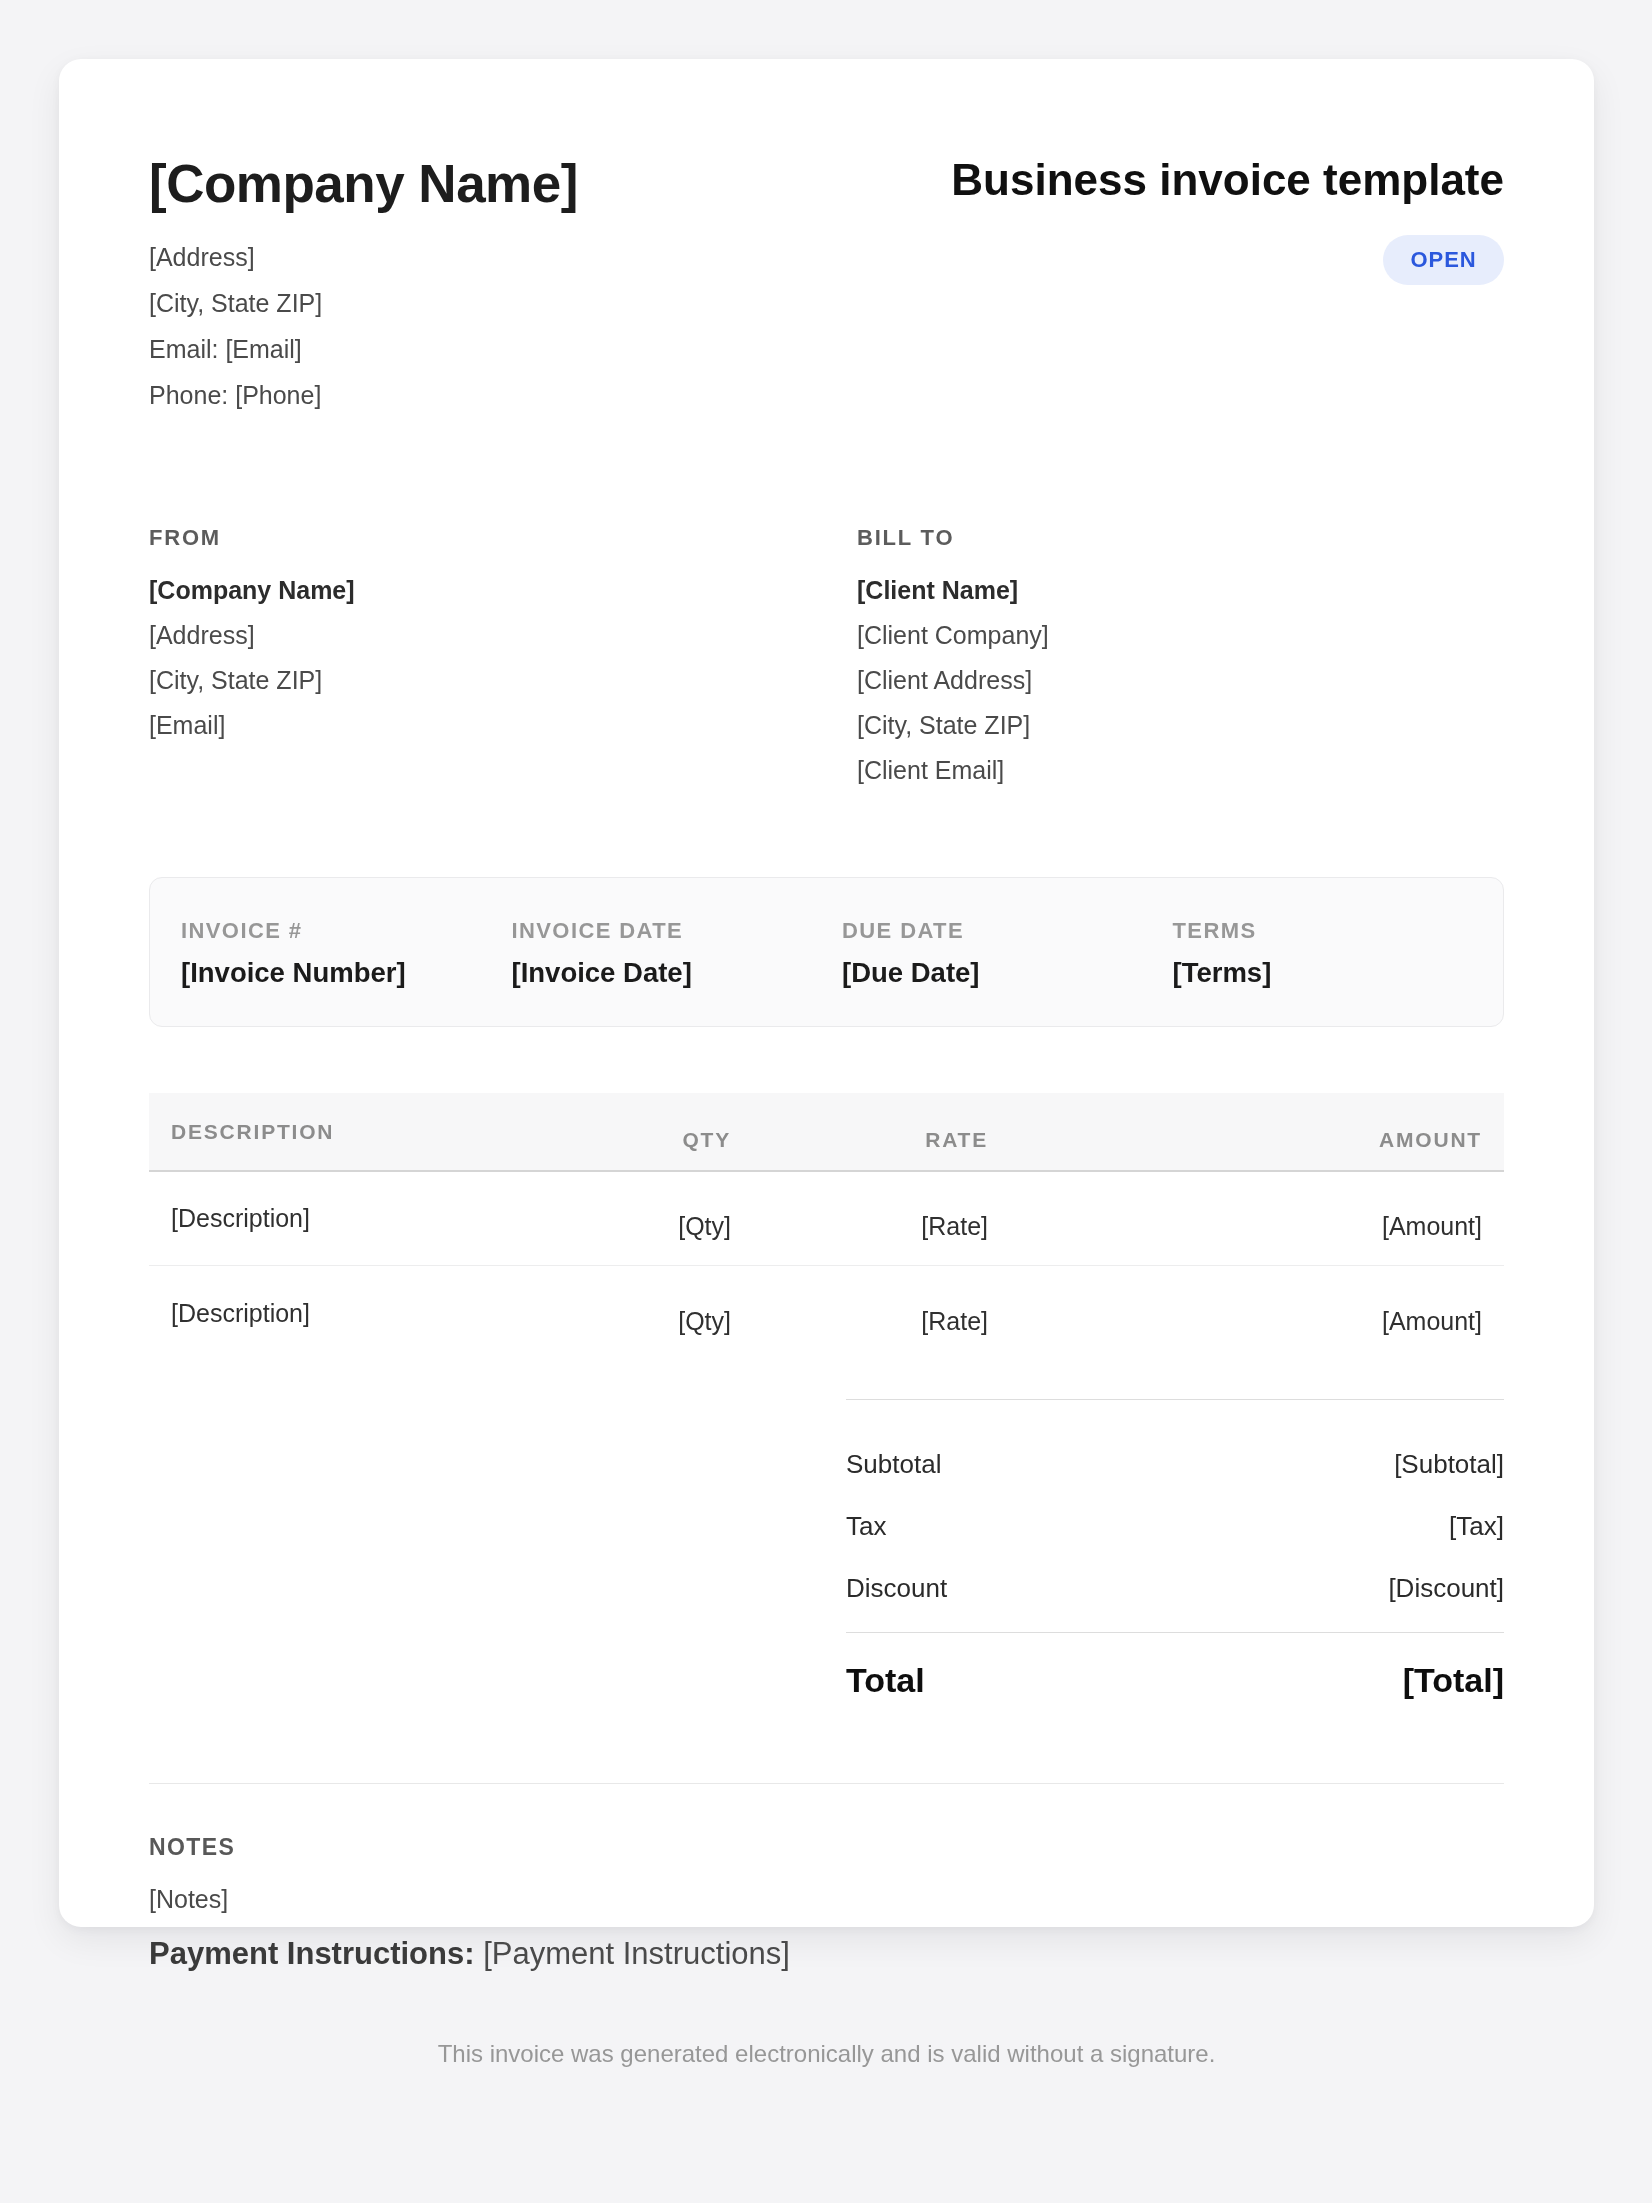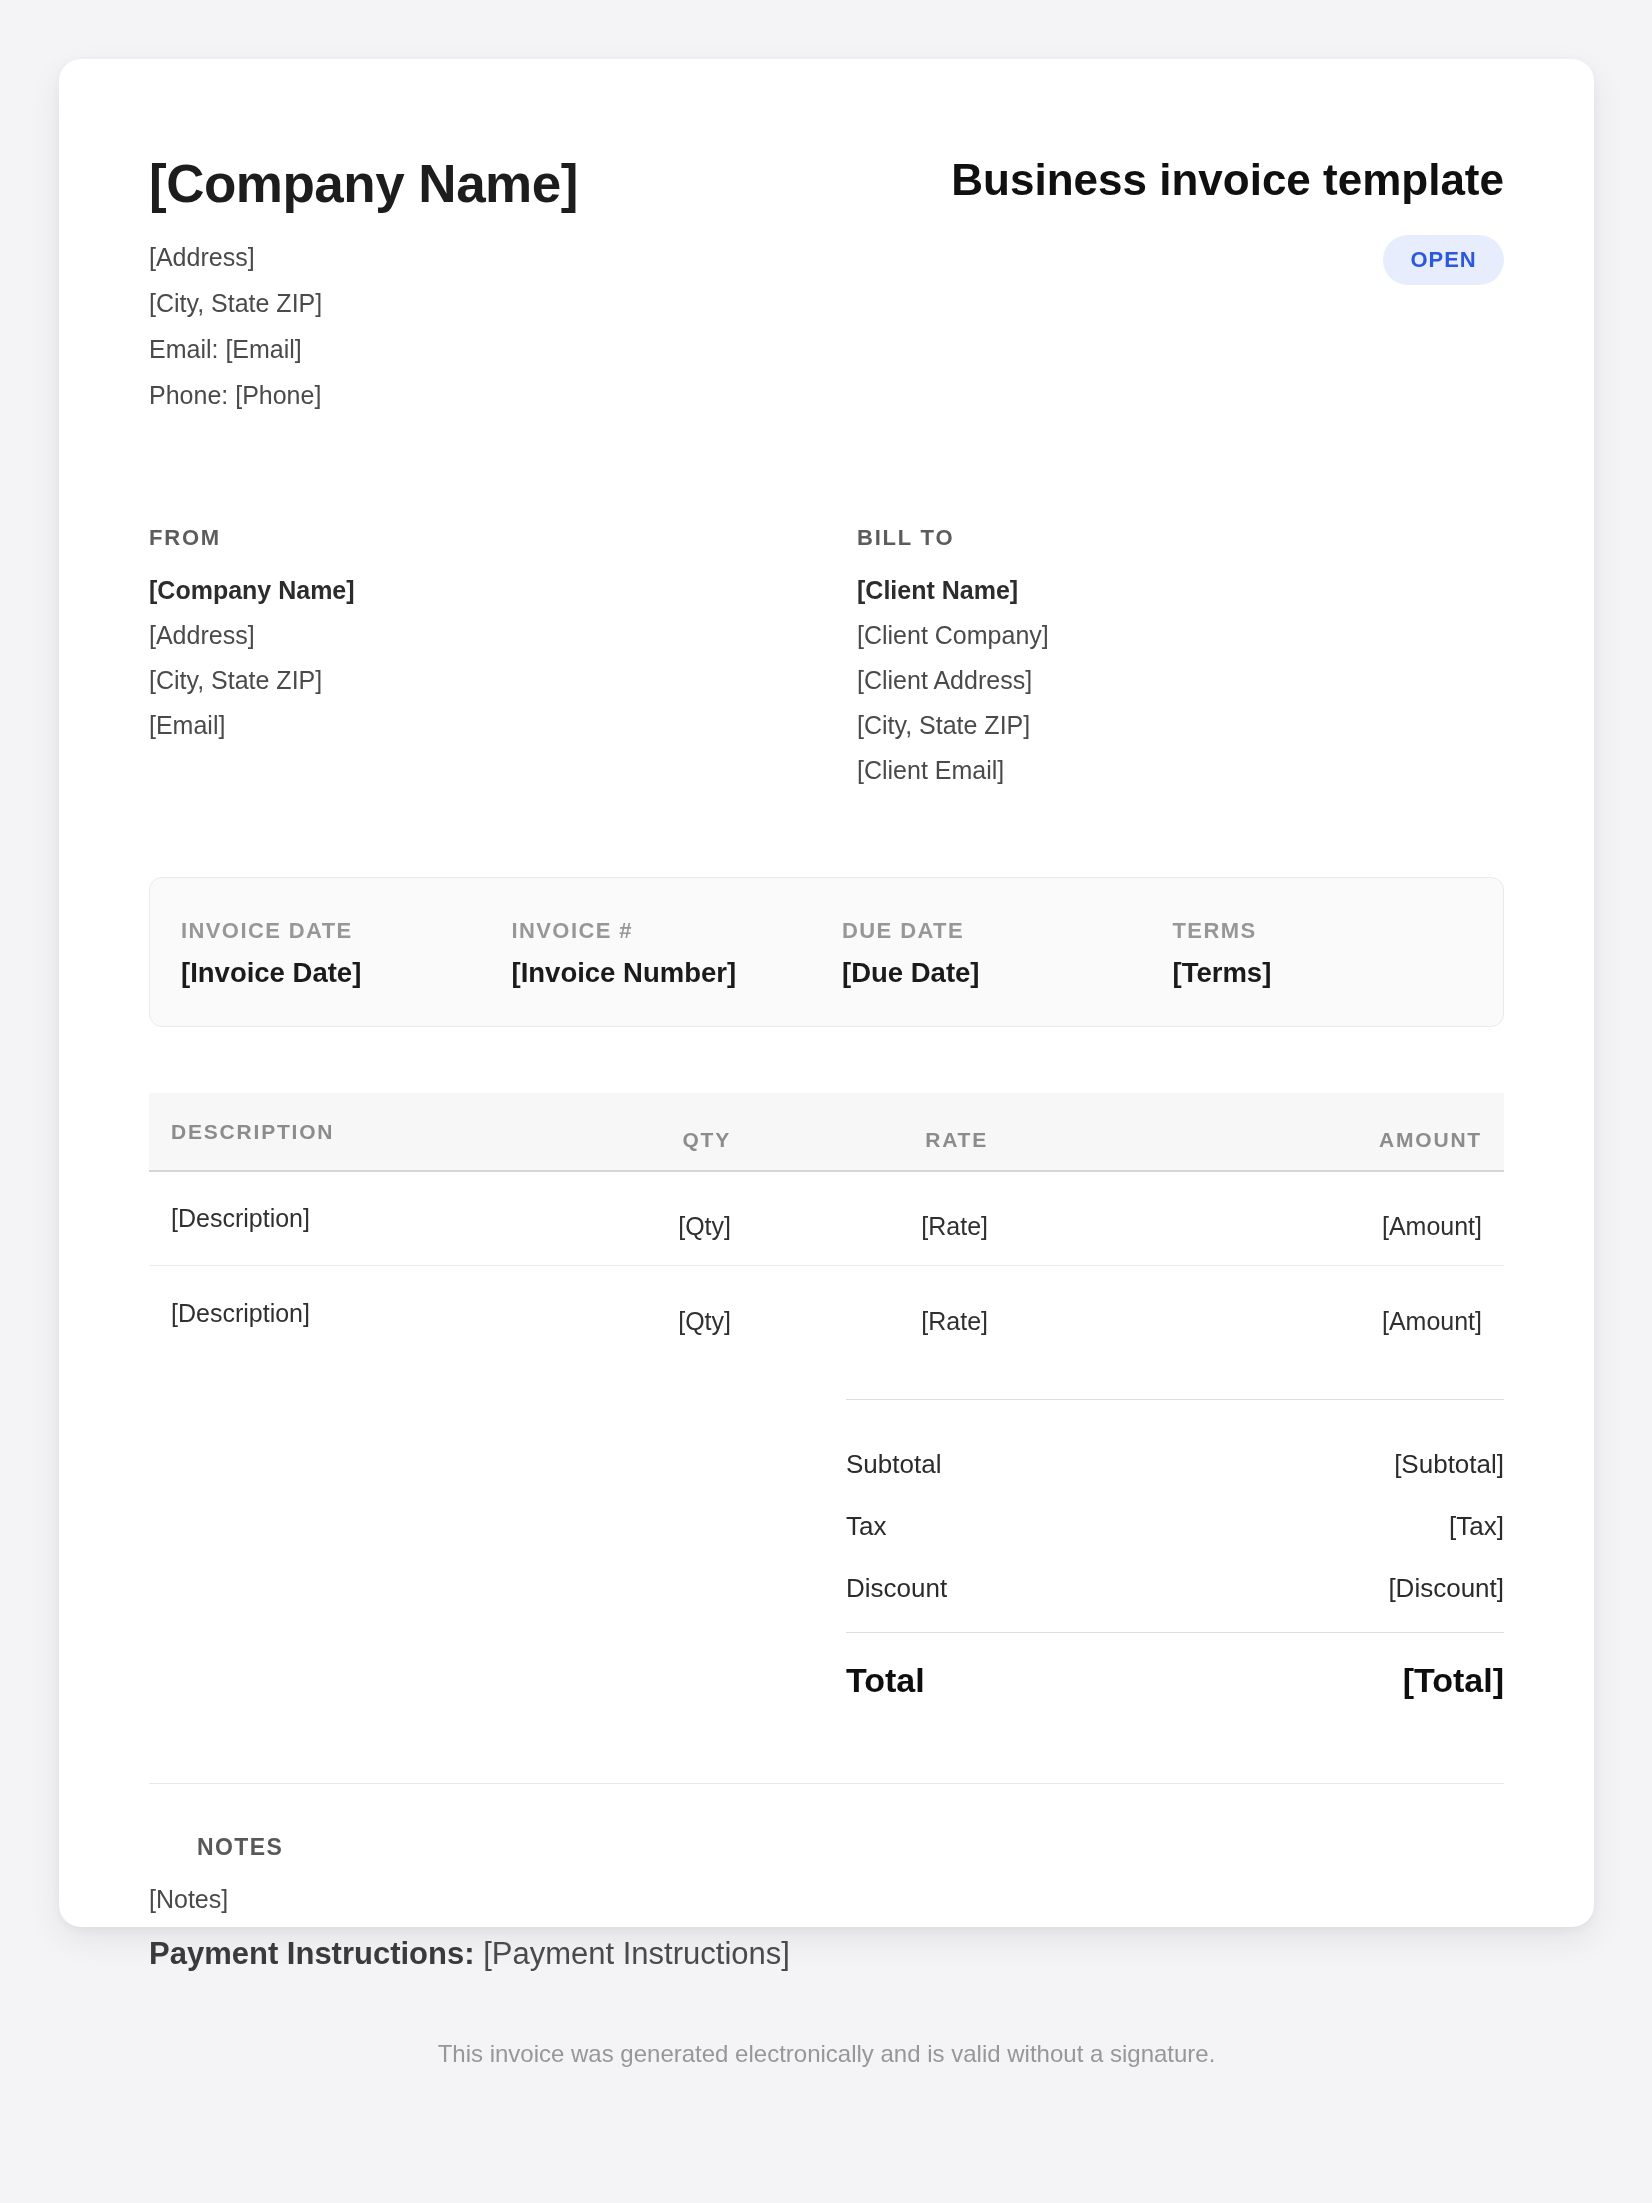--- a/index.html
+++ b/index.html
@@ -69,21 +69,21 @@
   .tot-row { display:flex; justify-content:space-between; align-items:center; height:62px; }
   .tot-row .t-label { font-size:26px; color:#2b2b2b; }
   .tot-row .t-value { font-size:26px; color:#2b2b2b; }
   .tot-divider { border-top:1.8px solid #dddddd; margin-top:13px; }
   .grand { display:flex; justify-content:space-between; align-items:center; margin-top:27.5px; }
   .grand .t-label { font-size:34px; font-weight:bold; color:#0e0e0e;text-align:center; }
   .grand .t-value { font-size:34px; font-weight:bold; color:#0e0e0e; }
   
   .big-divider { border-top:0.9px solid #e8e8e8; margin-top:83px; }
   .notes { margin-top:50px; }
-  .notes-label { font-size:23px; font-weight:bold; color:#585858; letter-spacing:1.4px;margin-left:48px; }
+  .notes-label { font-size:23px; font-weight:bold; color:#585858; letter-spacing:1.4px; }
   .notes-text { margin-top:24px; font-size:25px; color:#4a4a4a; }
   .payment-line { margin-top:22px; font-size:31px; color:#4a4a4a; }
   .payment-line .pay-label { font-weight:bold; color:#3a3a3a; }
   .footnote { margin-top:68px; text-align:center; font-size:24px; color:#979797; }
 </style>
 </head>
 <body>
 
 <div class="card">
 
@@ -120,26 +120,26 @@
         <div class="party-line">[Client Company]</div>
         <div class="party-line">[Client Address]</div>
         <div class="party-line">[City, State ZIP]</div>
         <div class="party-line">[Client Email]</div>
       </div>
     </div>
   </div>
 
   <div class="meta-box">
     <div>
+      <div class="meta-label">INVOICE #</div>
+      <div class="meta-value">[Invoice Number]</div>
+    </div>
+    <div>
       <div class="meta-label">INVOICE DATE</div>
       <div class="meta-value">[Invoice Date]</div>
-    </div>
-    <div>
-      <div class="meta-label">INVOICE #</div>
-      <div class="meta-value">[Invoice Number]</div>
     </div>
     <div>
       <div class="meta-label">DUE DATE</div>
       <div class="meta-value">[Due Date]</div>
     </div>
     <div>
       <div class="meta-label">TERMS</div>
       <div class="meta-value">[Terms]</div>
     </div>
   </div>

